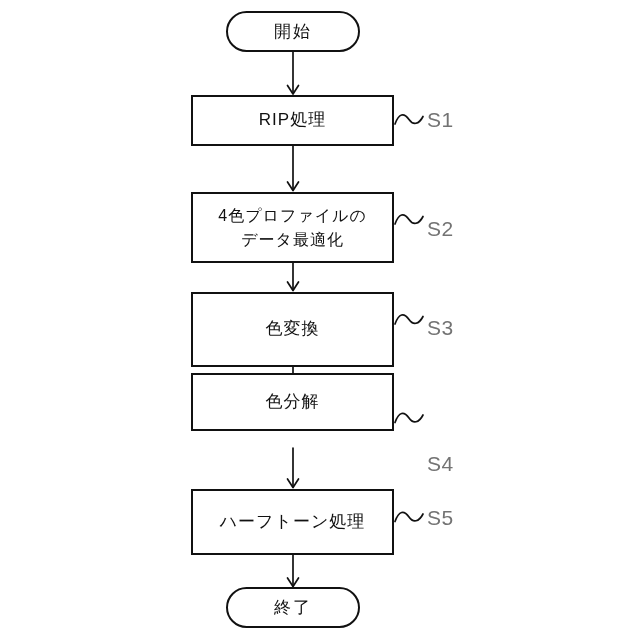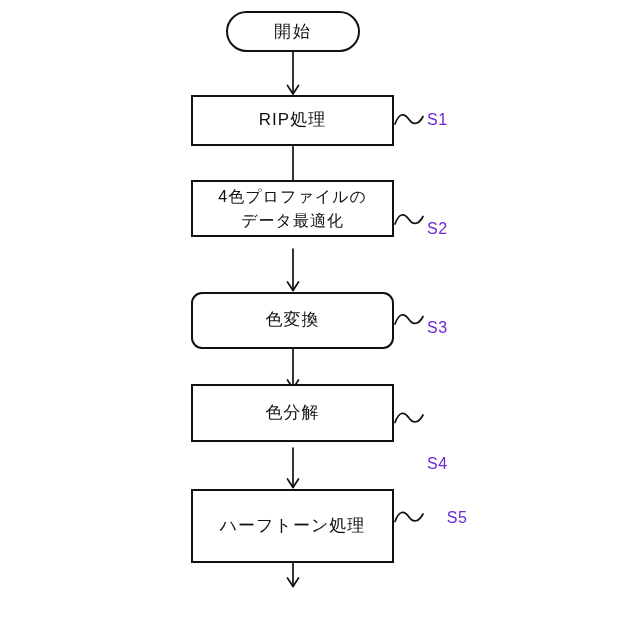--- a/index.html
+++ b/index.html
@@ -53,23 +53,23 @@
   }
   .process.small {
     font-size: 16px;
   }
   .step-ref {
     position: absolute;
     left: 427px;
     width: 60px;
     height: 26px;
     line-height: 26px;
-    font-size: 16px;
+    font-size: 21px;
     letter-spacing: 0.5px;
-    color: #6d28d9;
+    color: #737373;
   }
 </style>
 </head>
 <body>
 
 <div class="canvas">
 
   <svg class="connectors" width="640" height="640" viewBox="0 0 640 640">
     <g stroke="#111111" stroke-width="1.7" fill="none" stroke-linecap="round" stroke-linejoin="round">
 
@@ -108,35 +108,38 @@
 
   <div class="node process" style="top:95px;height:51px;">
     <span class="lbl">RIP処理</span>
   </div>
 
   <div class="node terminal" style="top:11px;">
     <span class="lbl">開始</span>
   </div>
   <div class="step-ref" style="top:107px;">S1</div>
 
-  <div class="node process small" style="top:180px;height:57px;">
+  <div class="node process small" style="top:192px;height:71px;">
     <span class="lbl">4色プロファイルの
 データ最適化</span>
   </div>
   <div class="step-ref" style="top:216px;">S2</div>
 
-  <div class="node process" style="top:292px;height:57px;border-radius:11px;">
+  <div class="node process" style="top:292px;height:75px;">
     <span class="lbl">色変換</span>
   </div>
   <div class="step-ref" style="top:315px;">S3</div>
 
-  <div class="node process" style="top:384px;height:58px;">
+  <div class="node process" style="top:373px;height:58px;">
     <span class="lbl">色分解</span>
   </div>
   <div class="step-ref" style="top:406px;margin-top:45px;">S4</div>
 
-  <div class="node process" style="top:489px;height:74px;">
+  <div class="node process" style="top:489px;height:66px;">
     <span class="lbl">ハーフトーン処理</span>
   </div>
-  <div class="step-ref" style="top:505px;text-align:center;">S5</div>
+  <div class="step-ref" style="top:505px;">S5</div>
 
+  <div class="node terminal" style="top:587px;">
+    <span class="lbl">終了</span>
+  </div>
 
 </div>
 
 </body></html>

